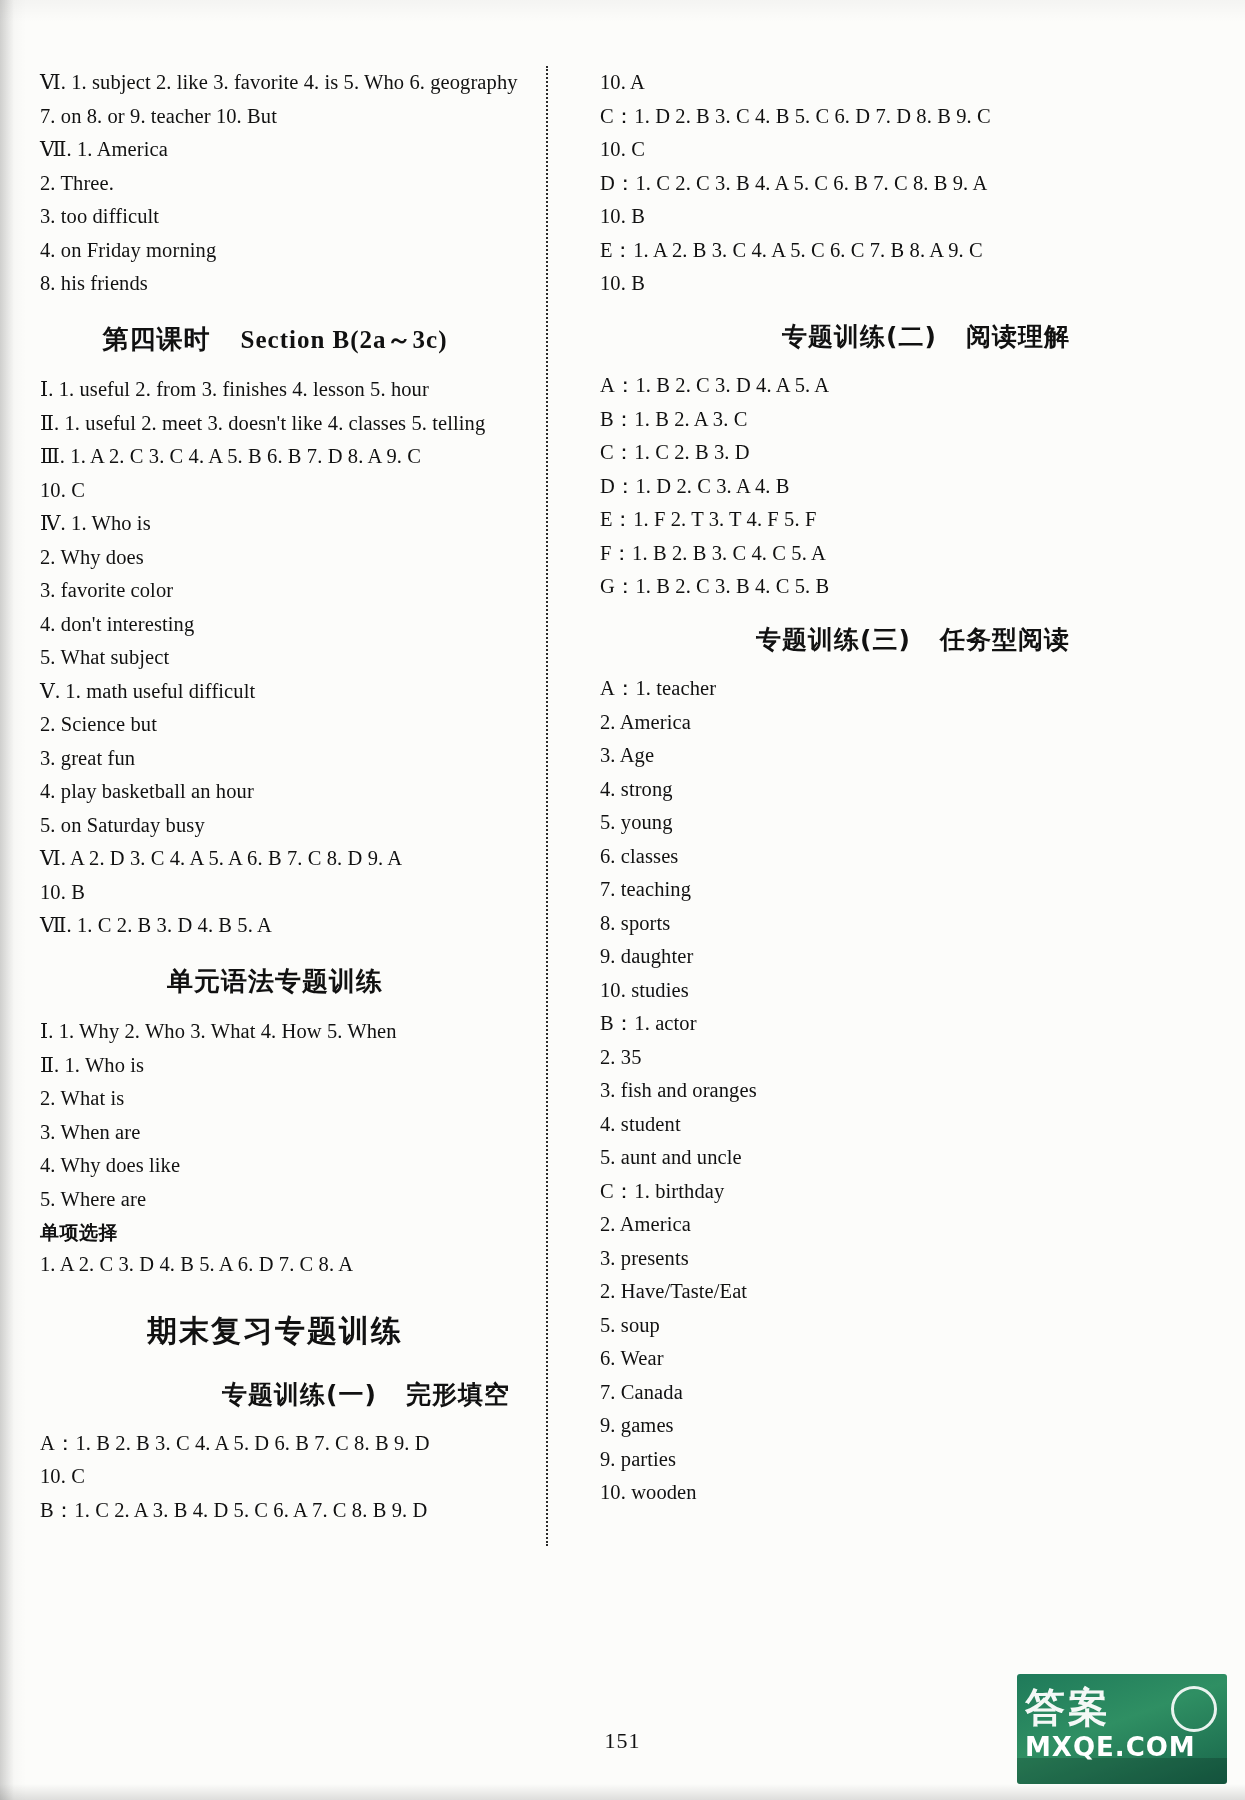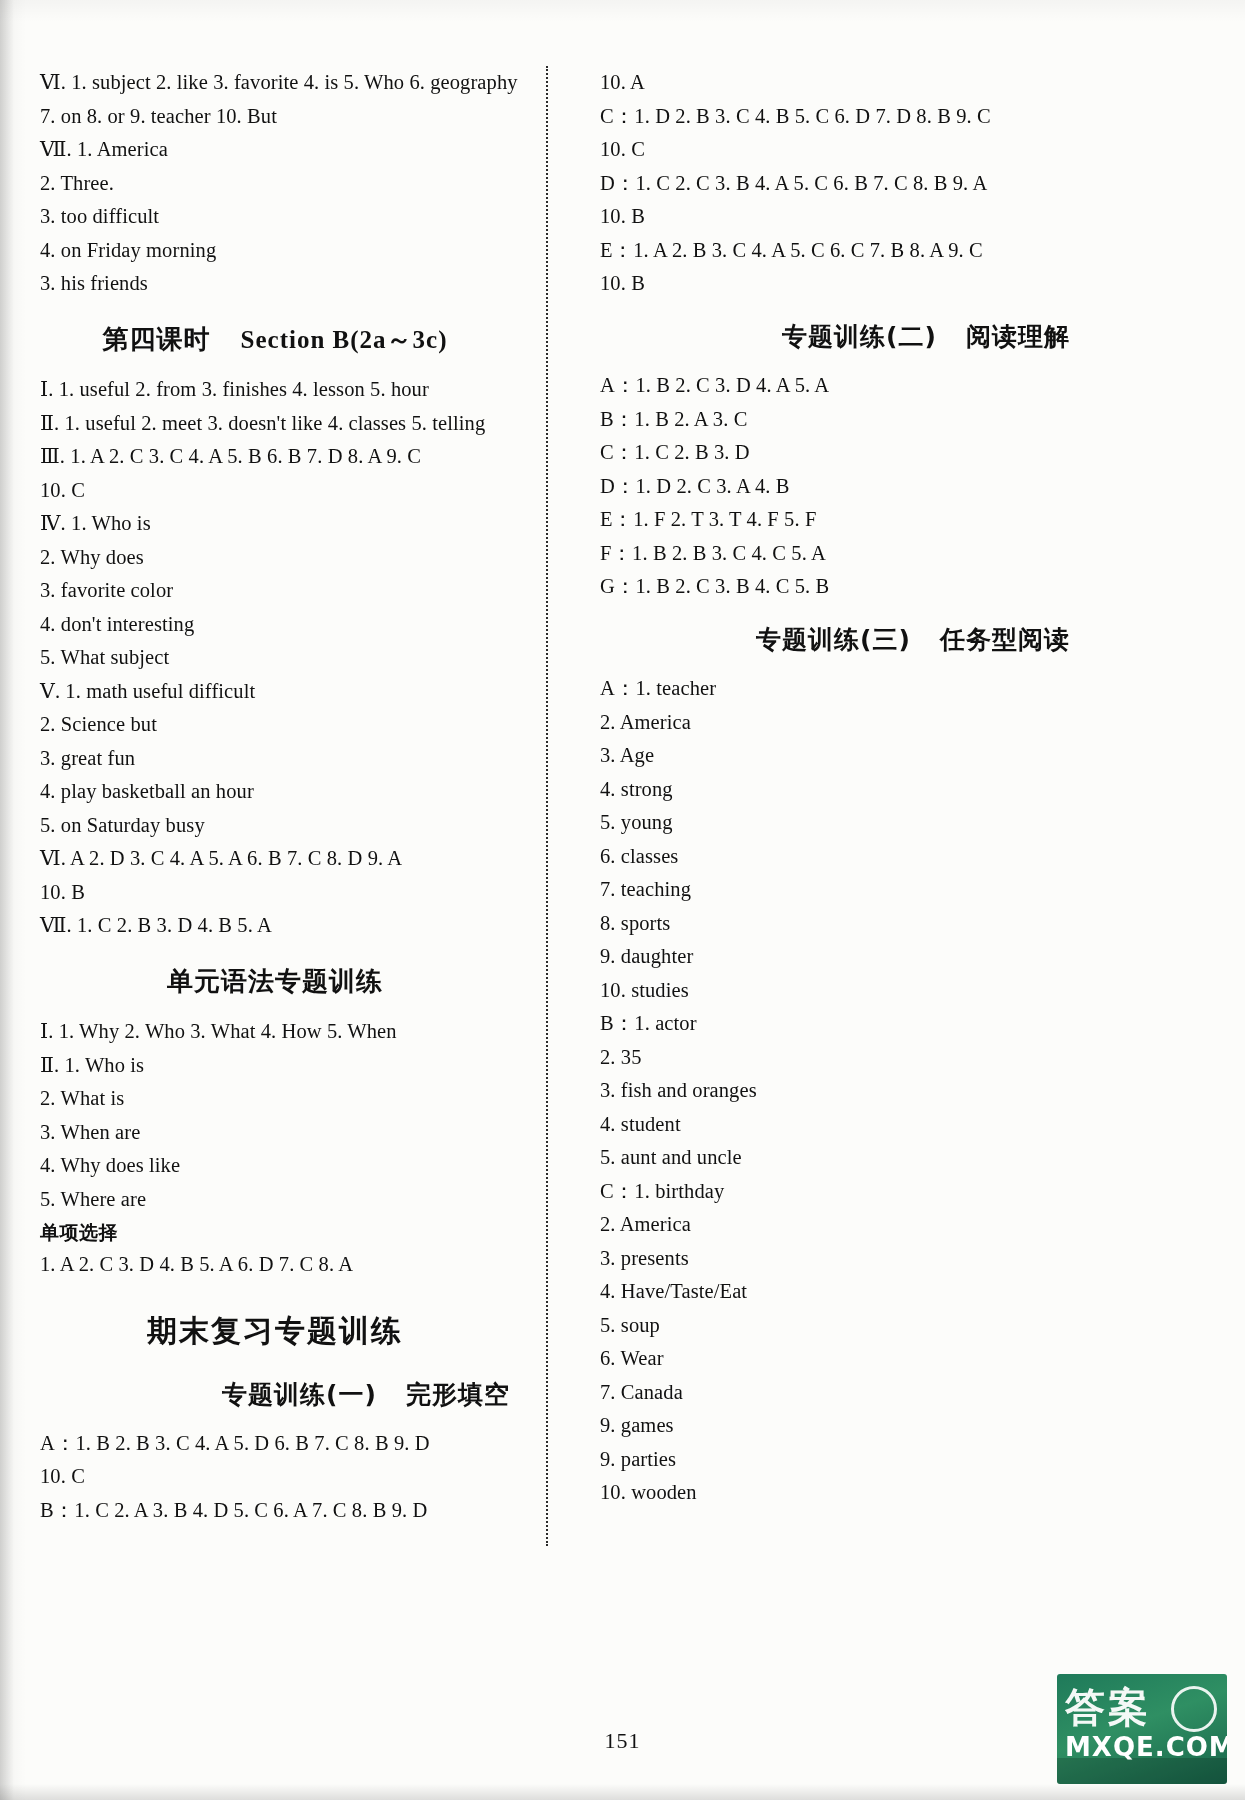--- a/index.html
+++ b/index.html
@@ -93,21 +93,21 @@
     bottom:46px;
     text-align:center;
     font-size:22px;
     font-family:"Liberation Serif",serif;
     letter-spacing:1px;
   }
   
   .stamp{
     position:absolute;
     right:18px;bottom:16px;
-    width:170px;height:110px;
+    width:210px;height:110px;
     background:linear-gradient(160deg,#1f7a5a 0%,#2f8f63 45%,#18654a 100%);
     border-radius:3px;
     overflow:hidden;
   }
   .stamp .cn{
     position:absolute;
     left:8px;top:6px;
     font-family:"DejaVu Sans","Liberation Sans",sans-serif;
     font-weight:bold;
     font-size:40px;
@@ -156,21 +156,21 @@
 
   <div class="cols">
 
     <div class="col left" id="col-left">
         <div class="line">Ⅵ. 1. subject   2. like   3. favorite   4. is   5. Who   6. geography</div>
         <div class="line">7. on   8. or   9. teacher   10. But</div>
         <div class="line">Ⅶ. 1. America</div>
         <div class="line">2. Three.</div>
         <div class="line">3. too difficult</div>
         <div class="line">4. on Friday morning</div>
-        <div class="line">3. his friends</div>
+        <div class="line">8. his friends</div>
         <div class="h-sec"><span>第四课时</span>&nbsp;&nbsp;&nbsp;<span class="en">Section B(2a～3c)</span></div>
         <div class="line">Ⅰ. 1. useful   2. from   3. finishes   4. lesson   5. hour</div>
         <div class="line">Ⅱ. 1. useful   2. meet   3. doesn't like   4. classes   5. telling</div>
         <div class="line">Ⅲ. 1. A   2. C   3. C   4. A   5. B   6. B   7. D   8. A   9. C</div>
         <div class="line">10. C</div>
         <div class="line">Ⅳ. 1. Who   is</div>
         <div class="line">2. Why   does</div>
         <div class="line">3. favorite   color</div>
         <div class="line">4. don't   interesting</div>
         <div class="line">5. What   subject</div>
@@ -228,21 +228,21 @@
         <div class="line">9. daughter</div>
         <div class="line">10. studies</div>
         <div class="line">B：1. actor</div>
         <div class="line">2. 35</div>
         <div class="line">3. fish and oranges</div>
         <div class="line">4. student</div>
         <div class="line">5. aunt and uncle</div>
         <div class="line">C：1. birthday</div>
         <div class="line">2. America</div>
         <div class="line">3. presents</div>
-        <div class="line">4. Have/Taste/Eat</div>
+        <div class="line">2. Have/Taste/Eat</div>
         <div class="line">5. soup</div>
         <div class="line">6. Wear</div>
         <div class="line">7. Canada</div>
         <div class="line">9. games</div>
         <div class="line">9. parties</div>
         <div class="line">10. wooden</div>
       </div>
 
   </div>
 

